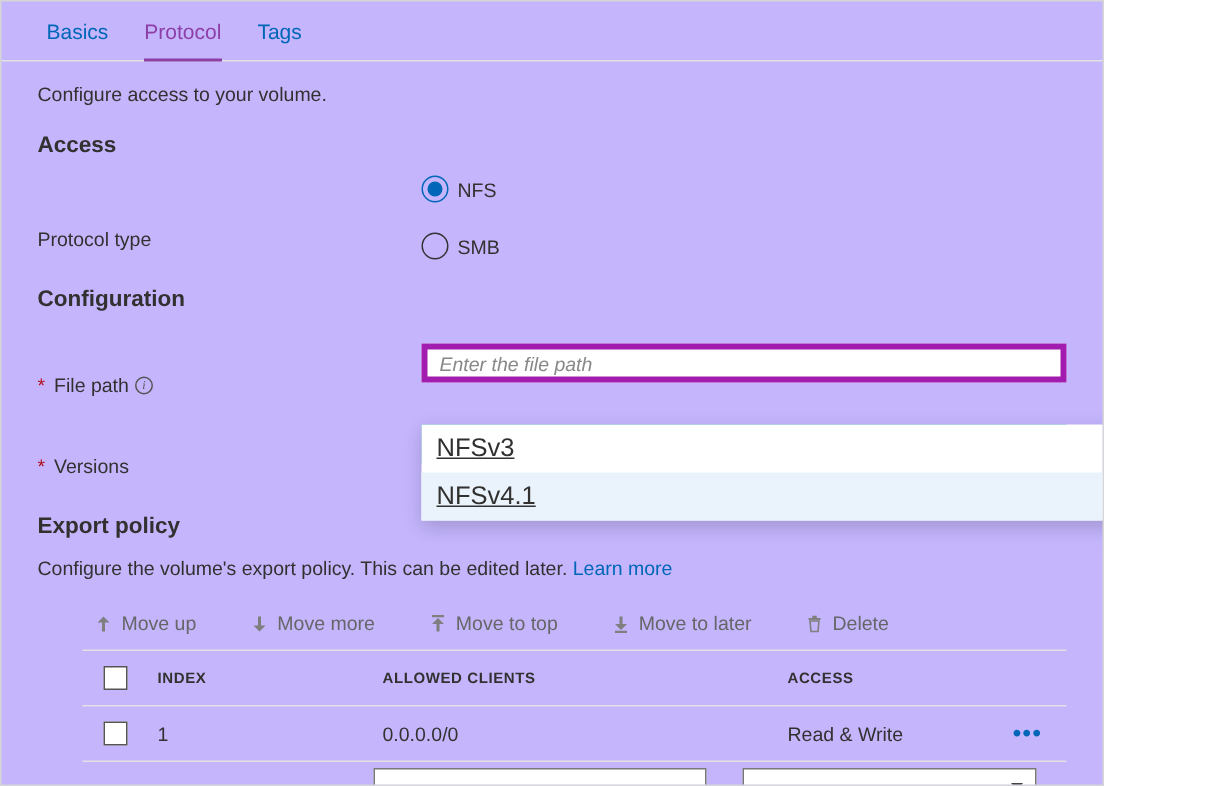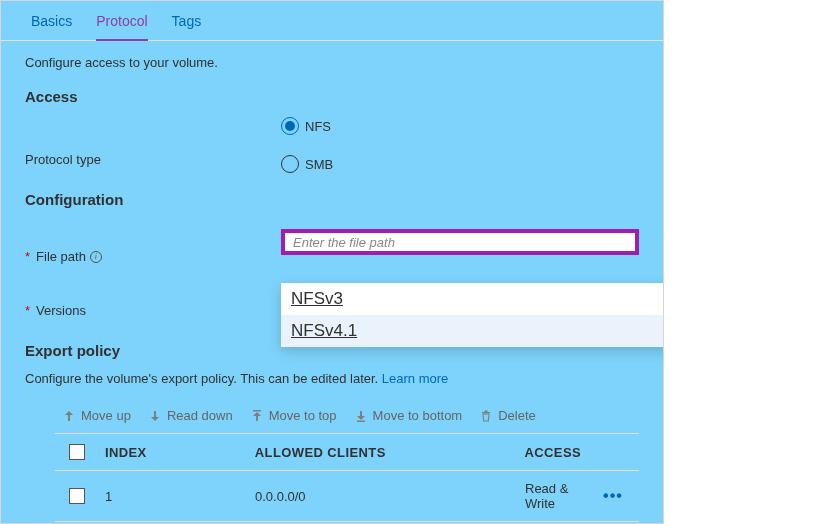--- a/index.html
+++ b/index.html
@@ -4,26 +4,26 @@
 <style>
   * { box-sizing: border-box; }
   body {
     margin: 0;
     font-family: "Segoe UI", -apple-system, Arial, sans-serif;
     font-size: 13px;
     color: #323130;
     background: #fff;
   }
   .frame {
-    width: 664px;
+    width: 736px;
     height: 524px;
     border: 1px solid #d6d6d6;
     position: relative;
     overflow: hidden;
-    background: #7dd3fc;
+    background: #c4b5fd;
   }
   .tabs {
     display: flex;
     gap: 24px;
     padding: 12px 30px 0 30px;
     border-bottom: 1px solid #e1e1e1;
   }
   .tab {
     padding-bottom: 10px;
     cursor: pointer;
@@ -163,42 +163,42 @@
   .dropdown-option.highlight {
     background: #eaf3fb;
   }
   .export-desc {
     font-size: 13px;
     margin: 4px 0 16px 0;
   }
   .link { color: #0067b8; cursor: pointer; }
   .toolbar {
     display: flex;
-    gap: 18px;
+    gap: 36px;
     padding: 6px 0 10px 38px;
     font-size: 13px;
     color: #666;
   }
   .toolbar-item {
     display: flex;
     align-items: center;
     gap: 6px;
     cursor: default;
   }
   .toolbar-icon { color: #7f7f7f; display:inline-flex; }
   .grid {
     margin-left: 30px;
     border-bottom: 1px solid #e1e1e1;
   }
   .grid-header, .grid-row {
     display: flex;
     align-items: center;
     border-top: 1px solid #e1e1e1;
   }
-  .grid-header { font-size: 13px; font-weight: 600; letter-spacing: 0.4px; color:#323130; }
+  .grid-header { font-size: 10px; font-weight: 600; letter-spacing: 0.4px; color:#323130; }
   .grid-header .gc, .grid-row .gc { padding: 10px 6px; }
   .gc-check { width: 44px; display:flex; justify-content:center; }
   .gc-index { width: 150px; }
   .gc-clients { width: 270px; }
   .gc-access { flex: 1; }
   .gc-actions { width: 52px; text-align: center; }
   .checkbox {
     width: 16px; height: 16px;
     border: 1px solid #555;
     background: #fff;
@@ -315,39 +315,39 @@
             </svg>
         </span>
         <span>Move up</span>
       </div>
       <div class="toolbar-item">
         <span class="toolbar-icon">
           <svg width="12" height="12" viewBox="0 0 12 12">
               <path d="M6 11 L2 7 L5 7 L5 1 L7 1 L7 7 L10 7 Z" fill="#7f7f7f"></path>
             </svg>
         </span>
-        <span>Read down</span>
+        <span>Move more</span>
       </div>
       <div class="toolbar-item">
         <span class="toolbar-icon">
           <svg width="12" height="12" viewBox="0 0 12 12">
               <rect x="2" y="0" width="8" height="1.5" fill="#7f7f7f"></rect>
               <path d="M6 2 L10 6 L7 6 L7 11 L5 11 L5 6 L2 6 Z" fill="#7f7f7f"></path>
             </svg>
         </span>
         <span>Move to top</span>
       </div>
       <div class="toolbar-item">
         <span class="toolbar-icon">
           <svg width="12" height="12" viewBox="0 0 12 12">
               <rect x="2" y="10.5" width="8" height="1.5" fill="#7f7f7f"></rect>
               <path d="M6 10 L2 6 L5 6 L5 1 L7 1 L7 6 L10 6 Z" fill="#7f7f7f"></path>
             </svg>
         </span>
-        <span>Move to bottom</span>
+        <span>Move to later</span>
       </div>
       <div class="toolbar-item">
         <span class="toolbar-icon">
           <svg width="12" height="12" viewBox="0 0 12 12">
               <rect x="2" y="2" width="8" height="1.3" fill="#7f7f7f"></rect>
               <rect x="4.5" y="0.5" width="3" height="1.5" fill="#7f7f7f"></rect>
               <path d="M3 4 L9 4 L8.3 11 L3.7 11 Z" fill="none" stroke="#7f7f7f" stroke-width="1.1"></path>
             </svg>
         </span>
         <span>Delete</span>

